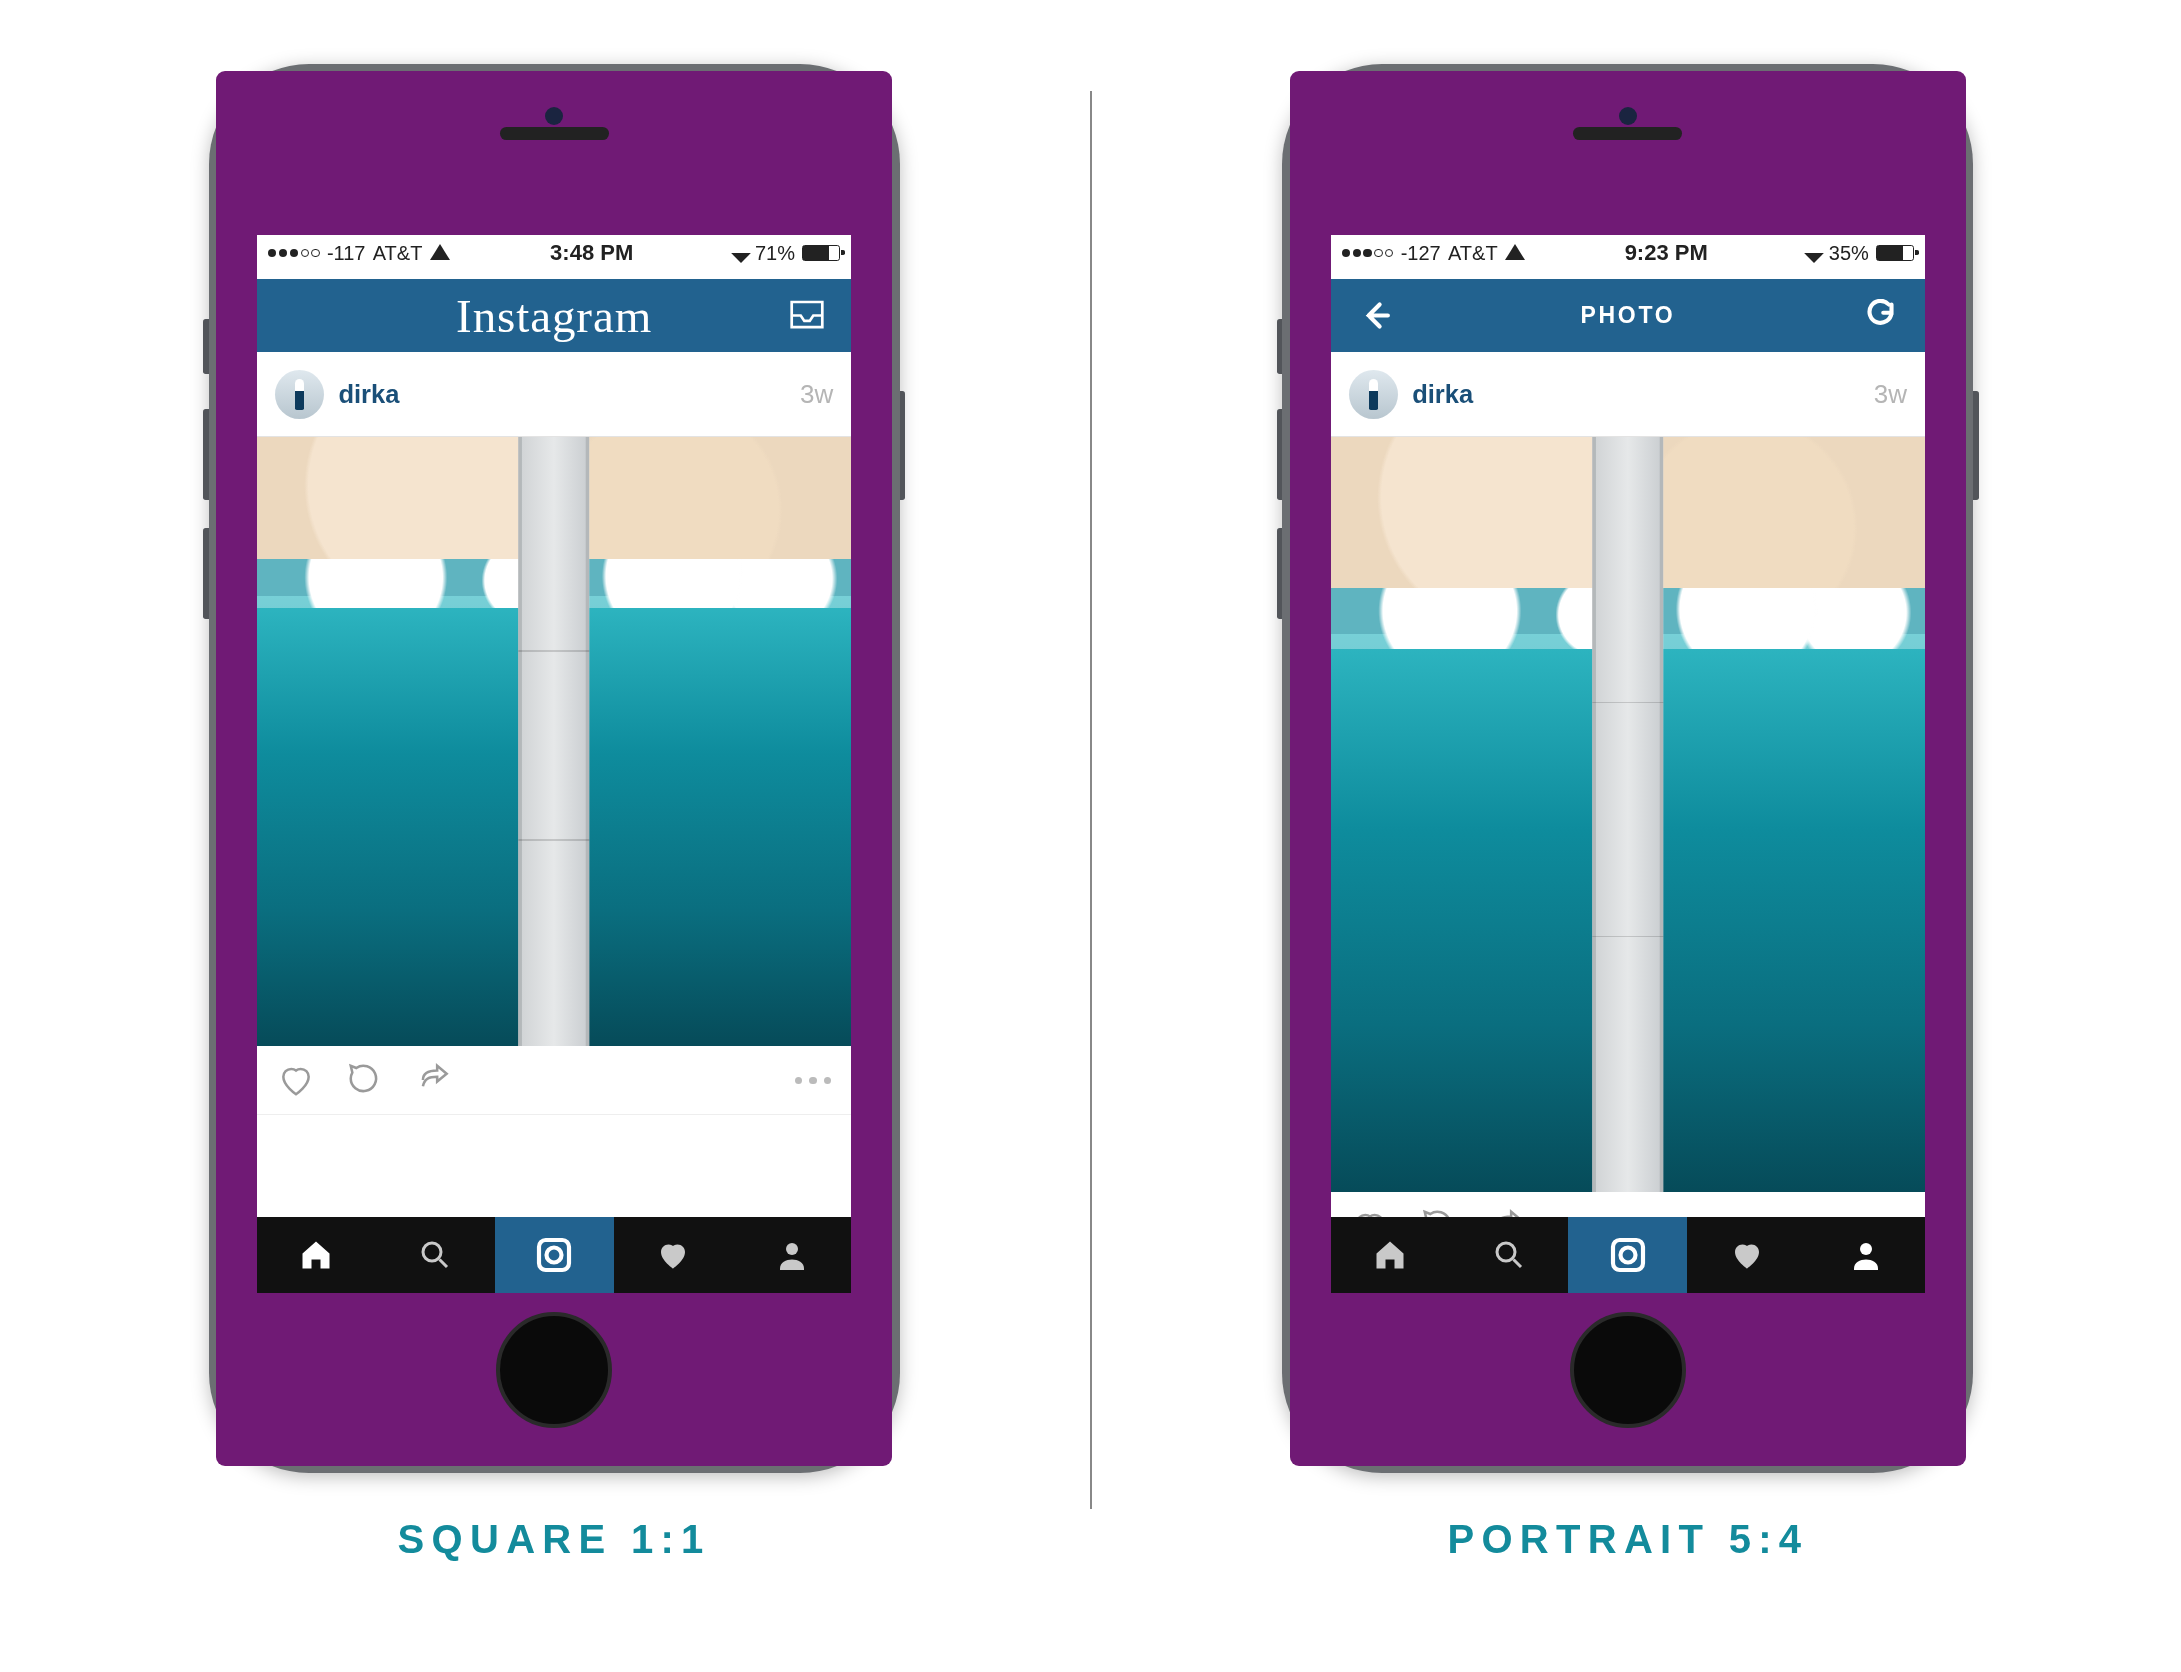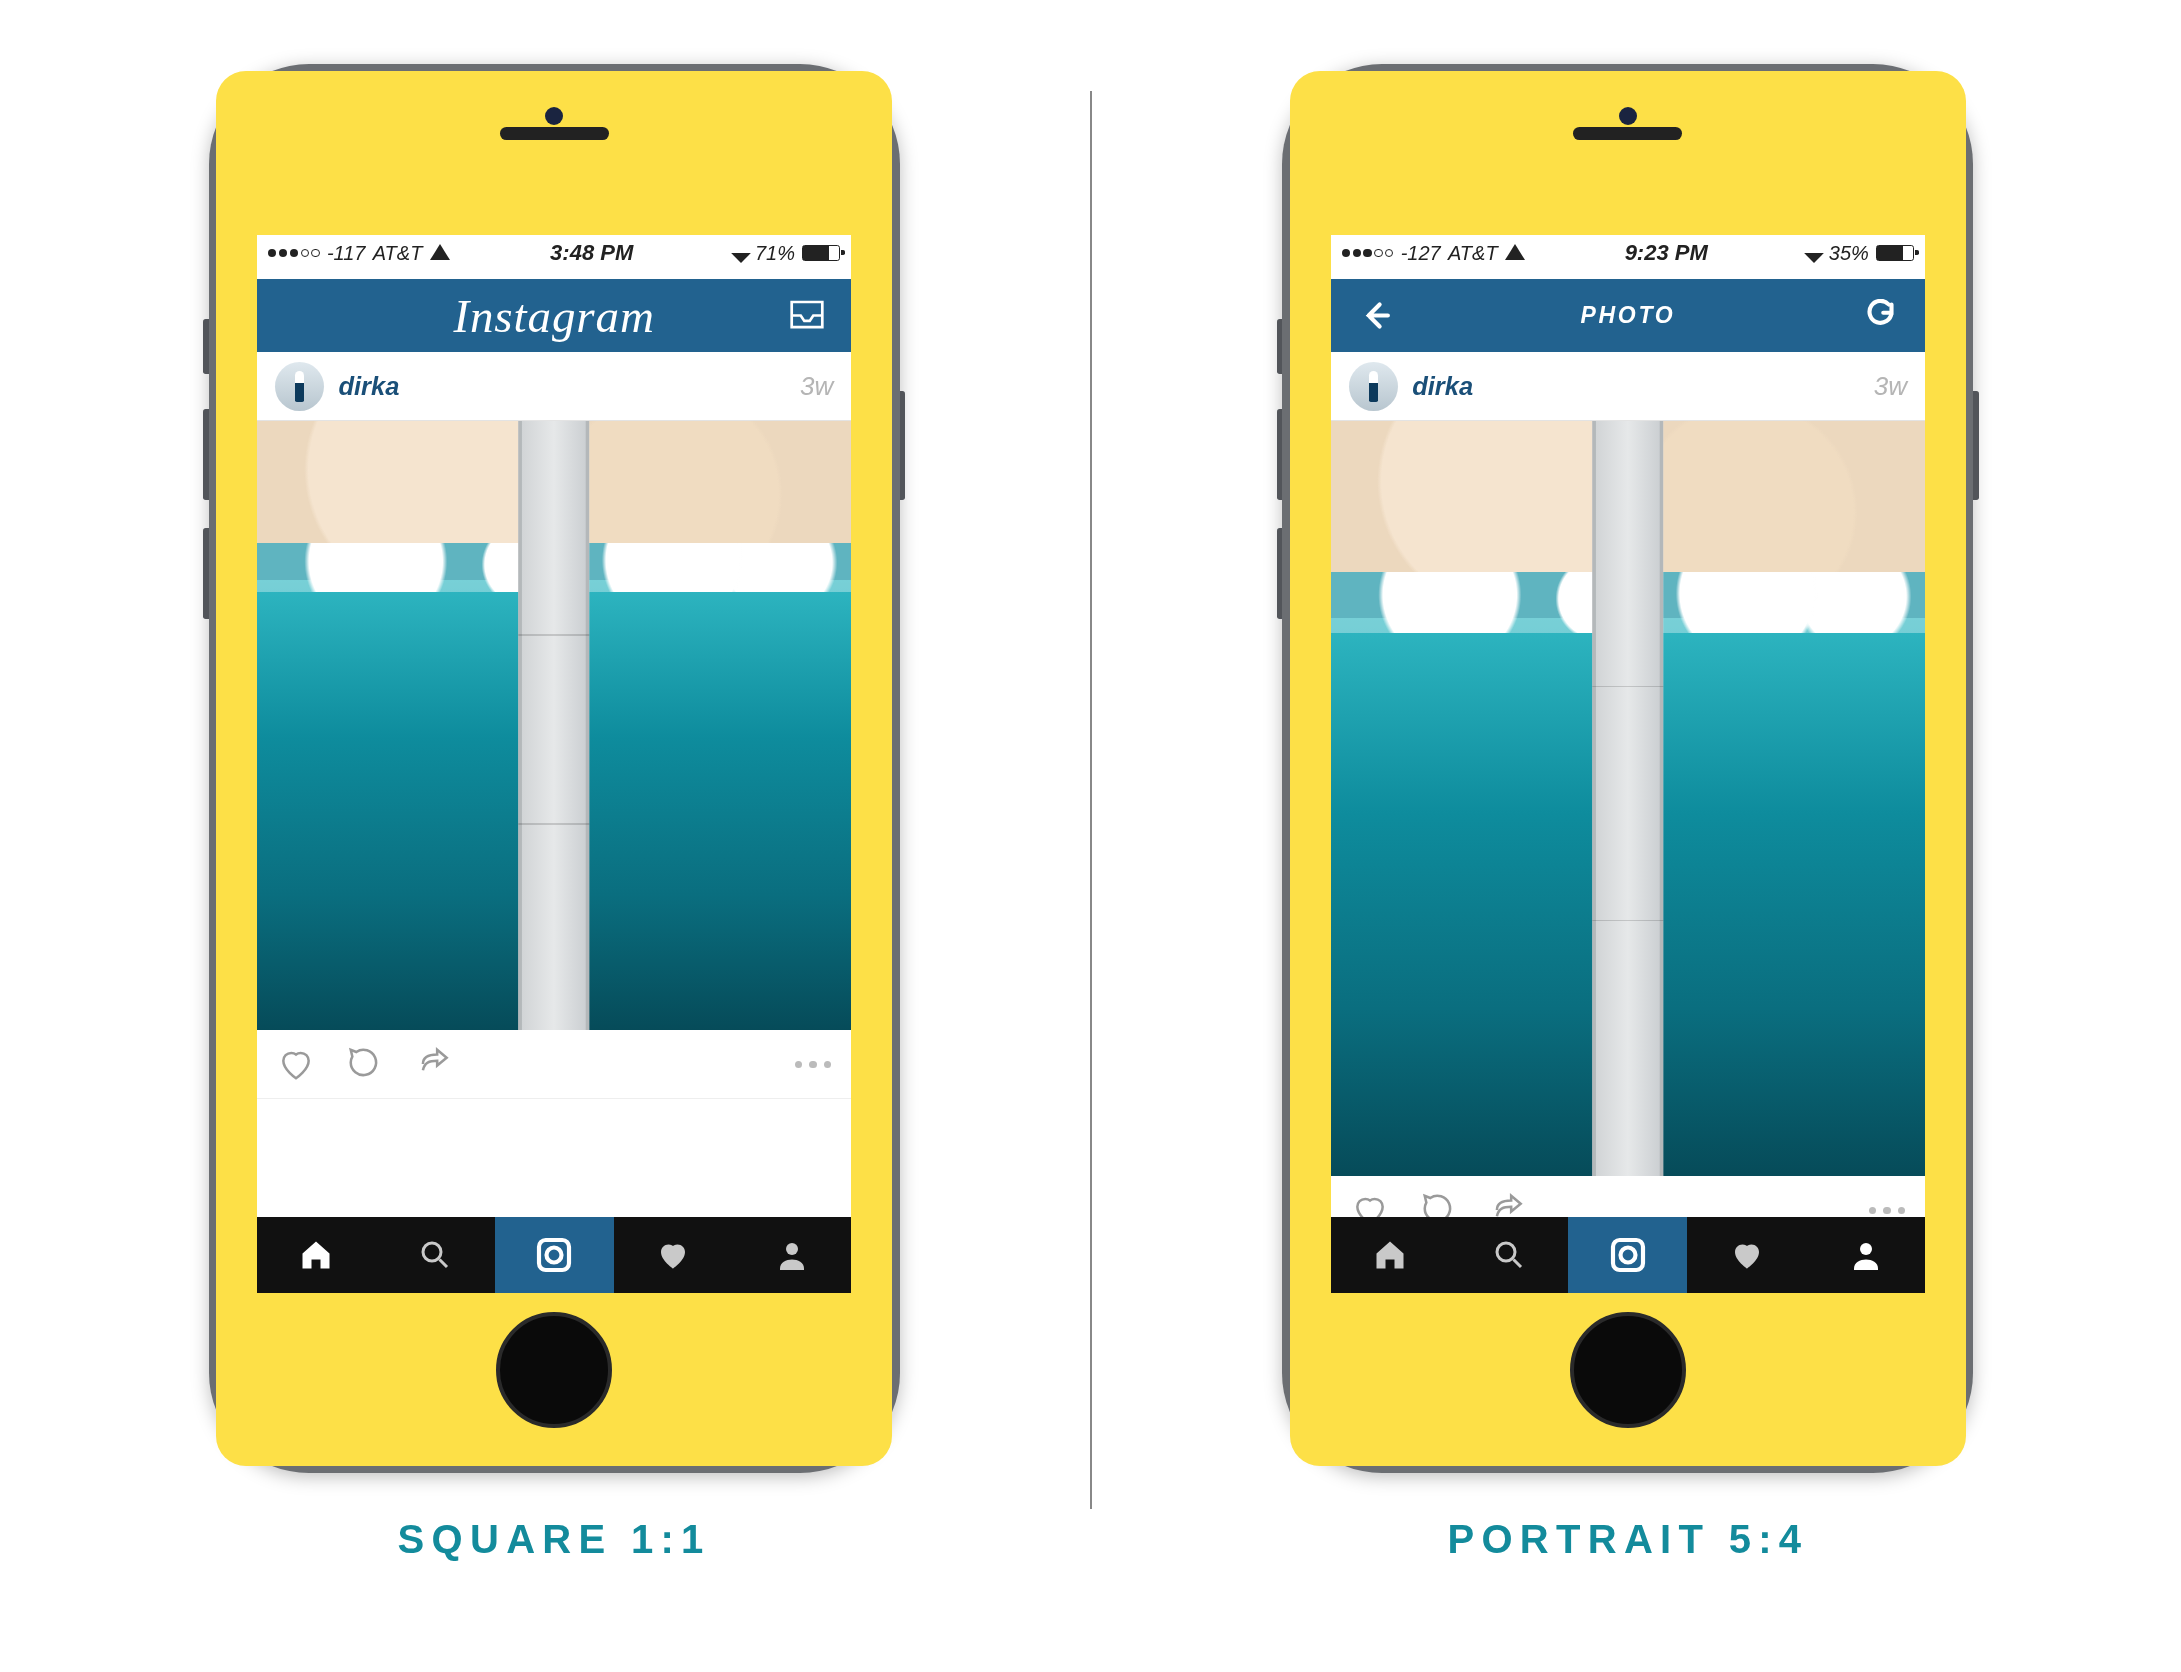--- a/index.html
+++ b/index.html
@@ -42,25 +42,24 @@
   .phone {
     width: 691px; height: 1409px;
     border-radius: 100px;
     background: #6b6e72;
     padding: 7.3px;
     box-shadow: 0 3.6px 18px rgba(0,0,0,.25);
     position: relative;
   }
   .phone-inner {
     width: 100%; height: 100%;
-    background: #fde047;
-    border-radius: 30px;
+    background: #701a75;
+    border-radius: 9px;
     position: relative;
     overflow: hidden;
-    font-style: italic;
   }
   .earpiece-zone {
     position: absolute; top: 56px; left: 0; width: 100%;
     display:flex; justify-content:center; align-items:center; gap:18px;
   }
   .camera-dot { width:18px; height:18px; border-radius:50%; background:#1a2440; position:absolute; top:36px; left:50%; transform:translateX(-50%);}
   .speaker-slot { width:109px; height:12.7px; border-radius:6.4px; background:#222; }
   .home-btn {
     position:absolute; bottom:38px; left:50%; transform:translateX(-50%);
     width:116px; height:116px; border-radius:50%;
@@ -107,21 +106,21 @@
   }
   .nav-title{
     font-family: "Brush Script MT","Segoe Script",cursive;
     font-size:47px; letter-spacing:0.9px;
   }
   .nav-title.plain{font-family:-apple-system,"Helvetica Neue",Arial,sans-serif;font-size:23px;font-weight:700;letter-spacing:2.7px;}
   .nav-btn{display:flex;align-items:center;justify-content:center;width:45px;height:45px;border-radius:5.5px;cursor:pointer;}
 
   
   .post-head{
-    height:69px; display:flex;align-items:center;justify-content:space-between;
+    height:85px; display:flex;align-items:center;justify-content:space-between;
     padding:0 18px; border-bottom:0.9px solid #e3e3e3;background:#fff;
   }
   .post-head .l{display:flex;align-items:center;gap:14.5px;}
   .avatar{width:49px;height:49px;border-radius:50%;background:linear-gradient(#dfe8ee,#b8c6cf);display:flex;align-items:center;justify-content:center;overflow:hidden;}
   .avatar .ob{
     width:9px;height:31px;border-radius:4.5px 4.5px 1.8px 1.8px;
     background:linear-gradient(#fff 0 40%,#0d3a5c 40% 100%);
   }
   .username{color:#1a4f78;font-weight:600;font-size:25.5px;}
   .time-ago{color:#b5b5b5;font-size:26px;}

